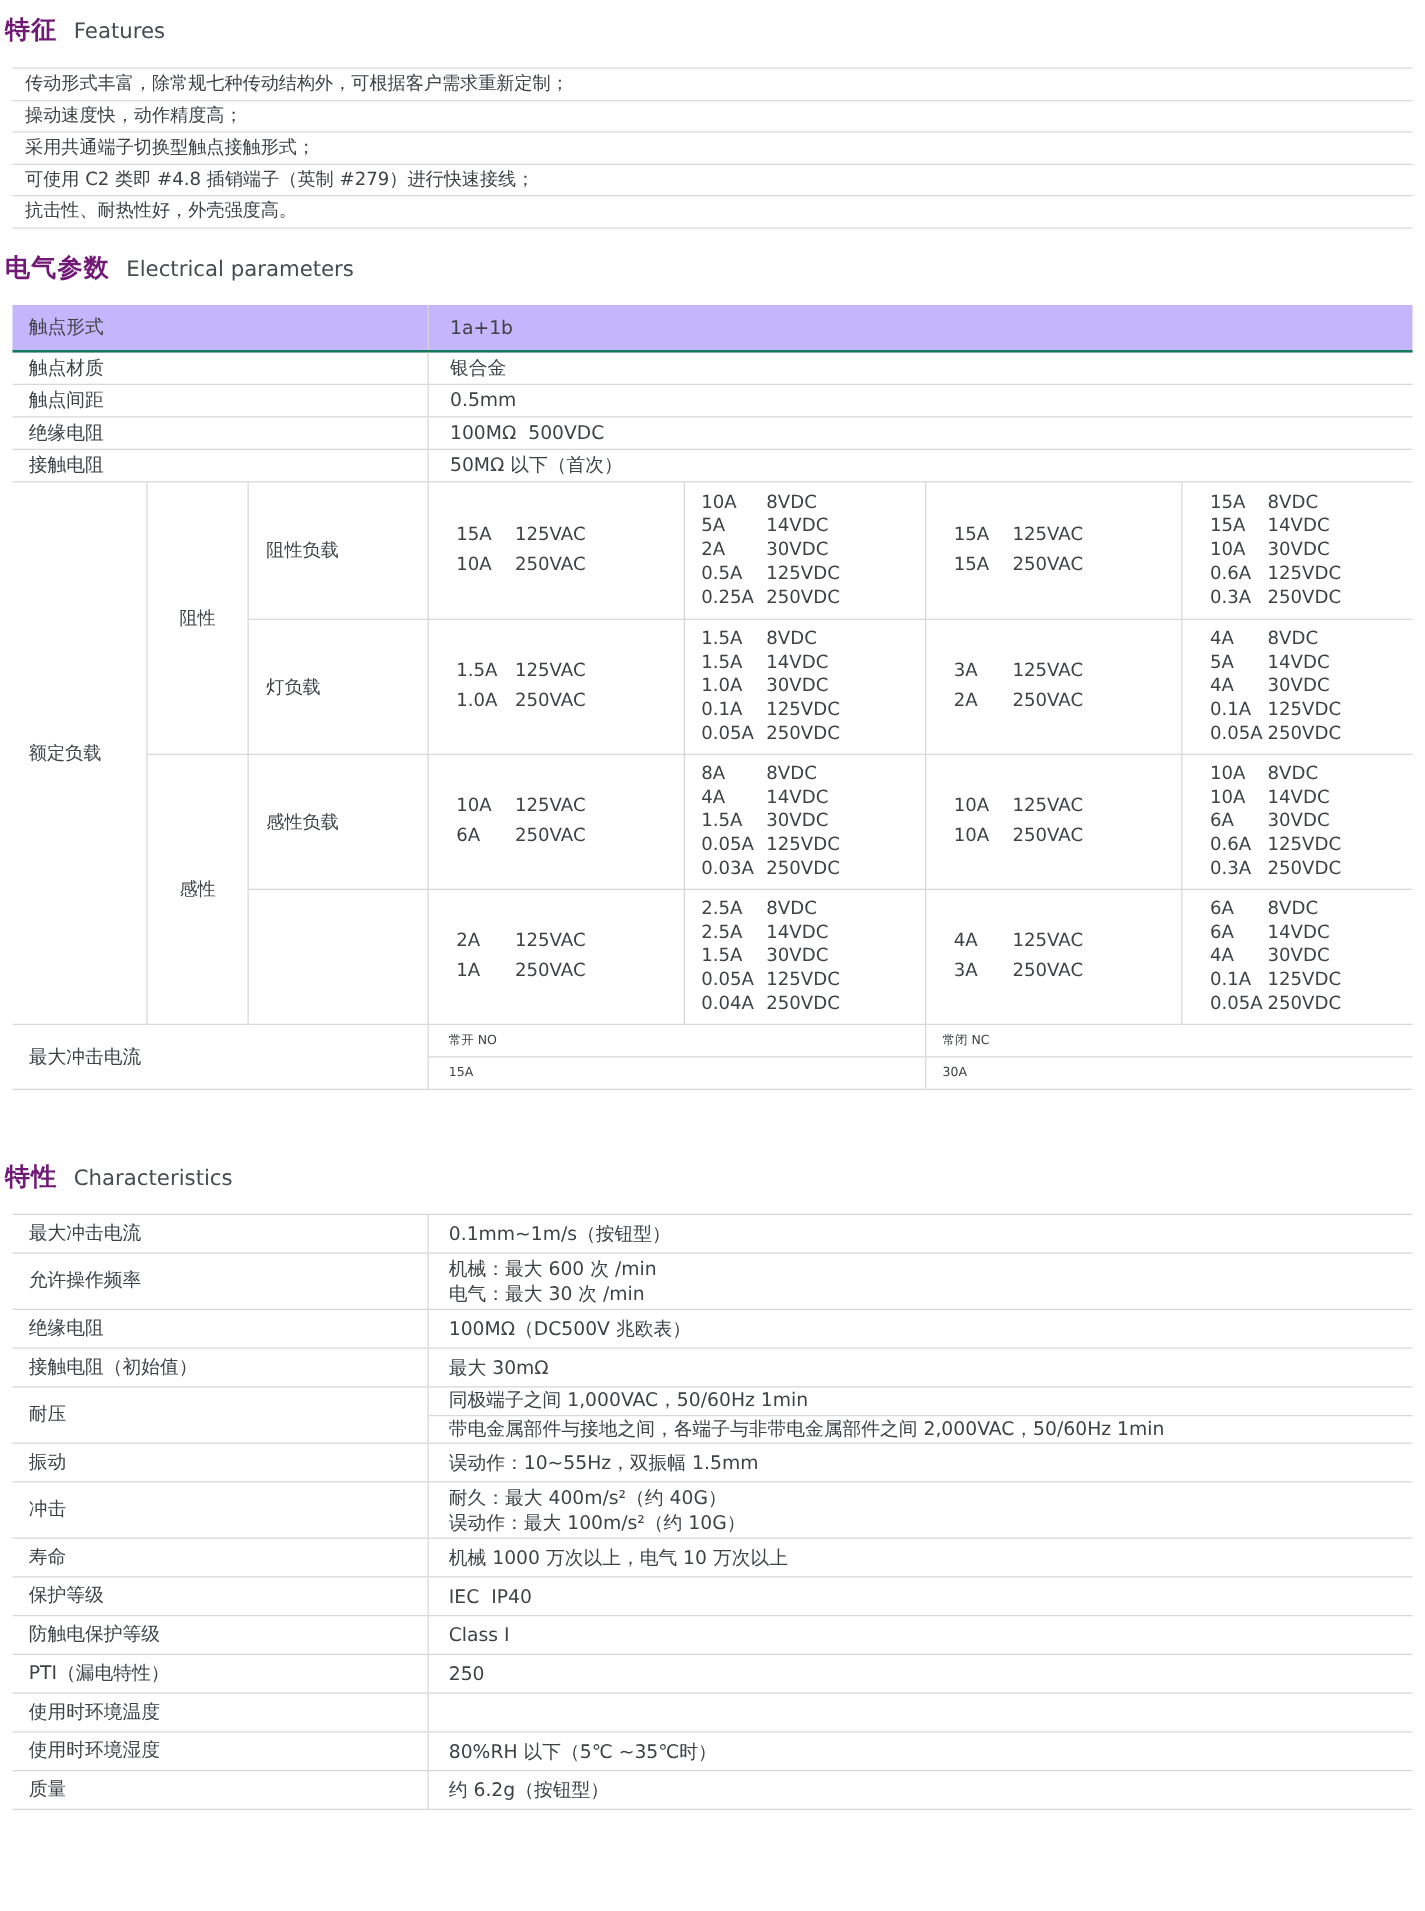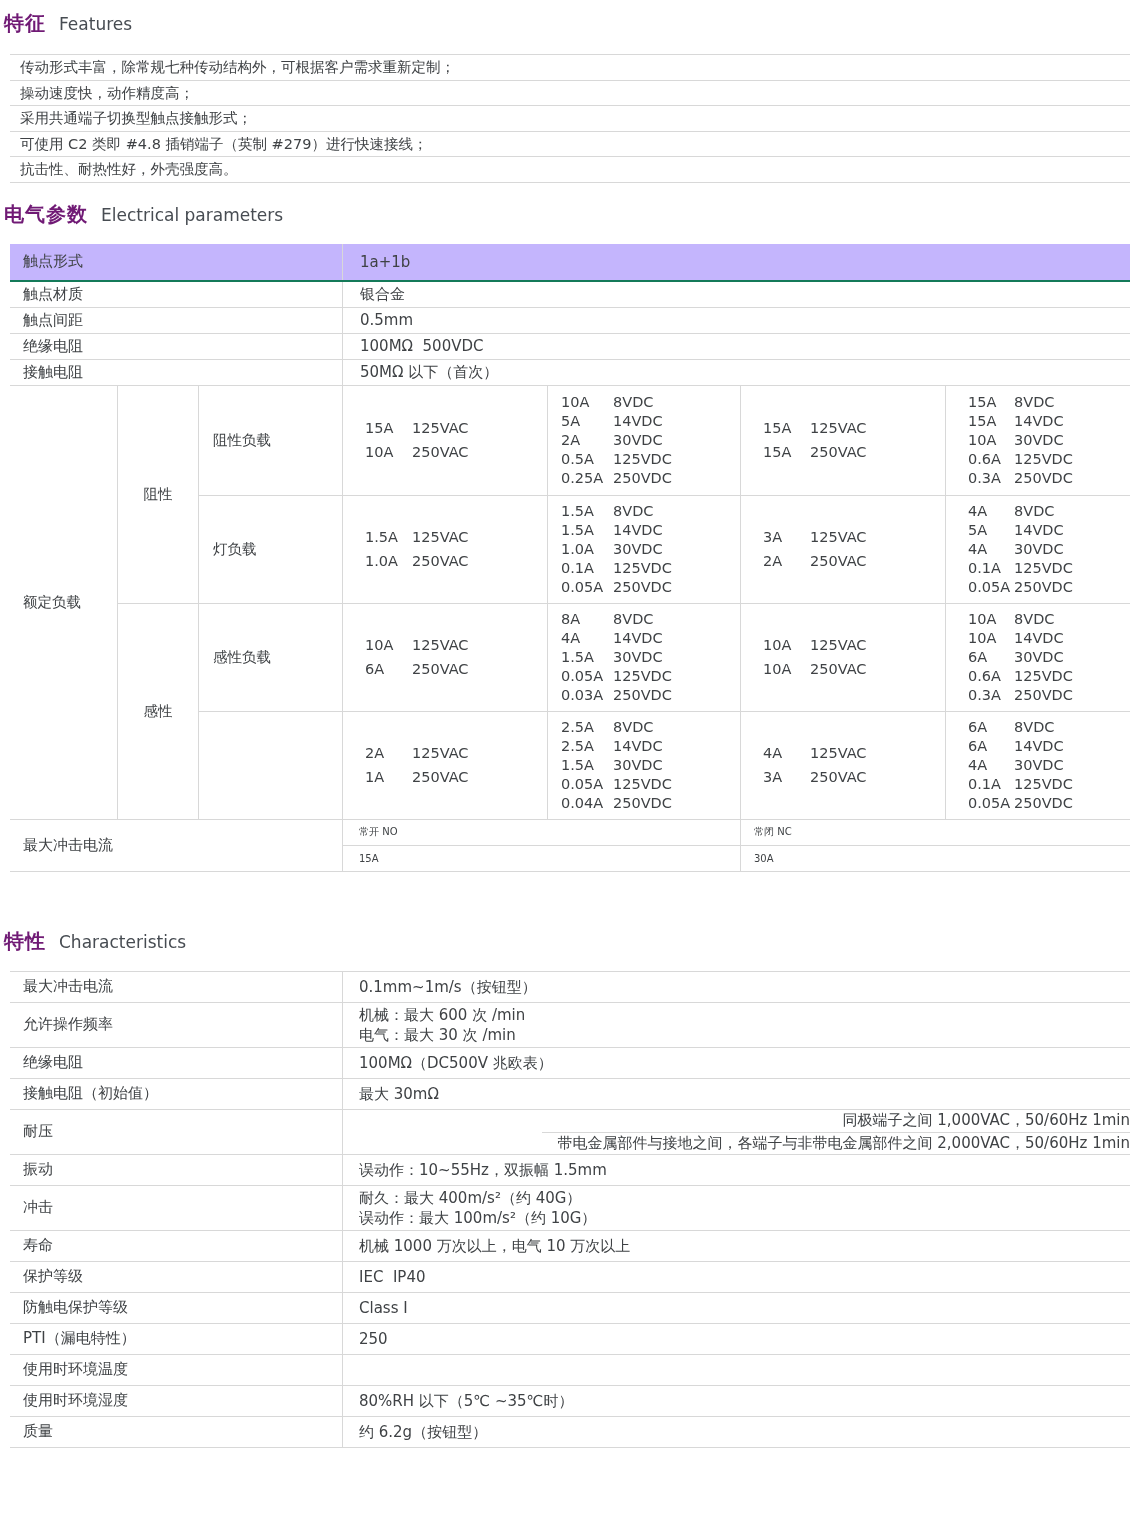--- a/index.html
+++ b/index.html
@@ -72,21 +72,21 @@
   .in-no { width:398px; border-right:1px solid #d8d8d8; padding-left:16px; display:flex; align-items:center; }
   .in-nc { flex:1; padding-left:13px; display:flex; align-items:center; }
 
   
   .sec-char { margin-top:56px; }
   .ctable { margin:16px 10px 0 10px; width:1120px; border-top:1px solid #d8d8d8; font-size:15px; }
   .crow { display:flex; align-items:stretch; border-bottom:1px solid #d8d8d8; height:31px; }
   .crow.double { height:45px; }
   .cvalue { flex:1; padding-left:16px; display:flex; flex-direction:column; justify-content:center; }
   .cvalue .cl { line-height:20px; white-space:pre-wrap; }
-  .cvalue.divided { padding:0;align-items:flex-end; }
+  .cvalue.divided { padding:0; }
   .cvalue.divided .half {
     height:50%; display:flex; align-items:center; padding-left:16px; white-space:pre-wrap;
   }
   .cvalue.divided .half + .half { border-top:1px solid #d8d8d8; }
 </style>
 </head>
 <body>
 
 <div class="page">
 

